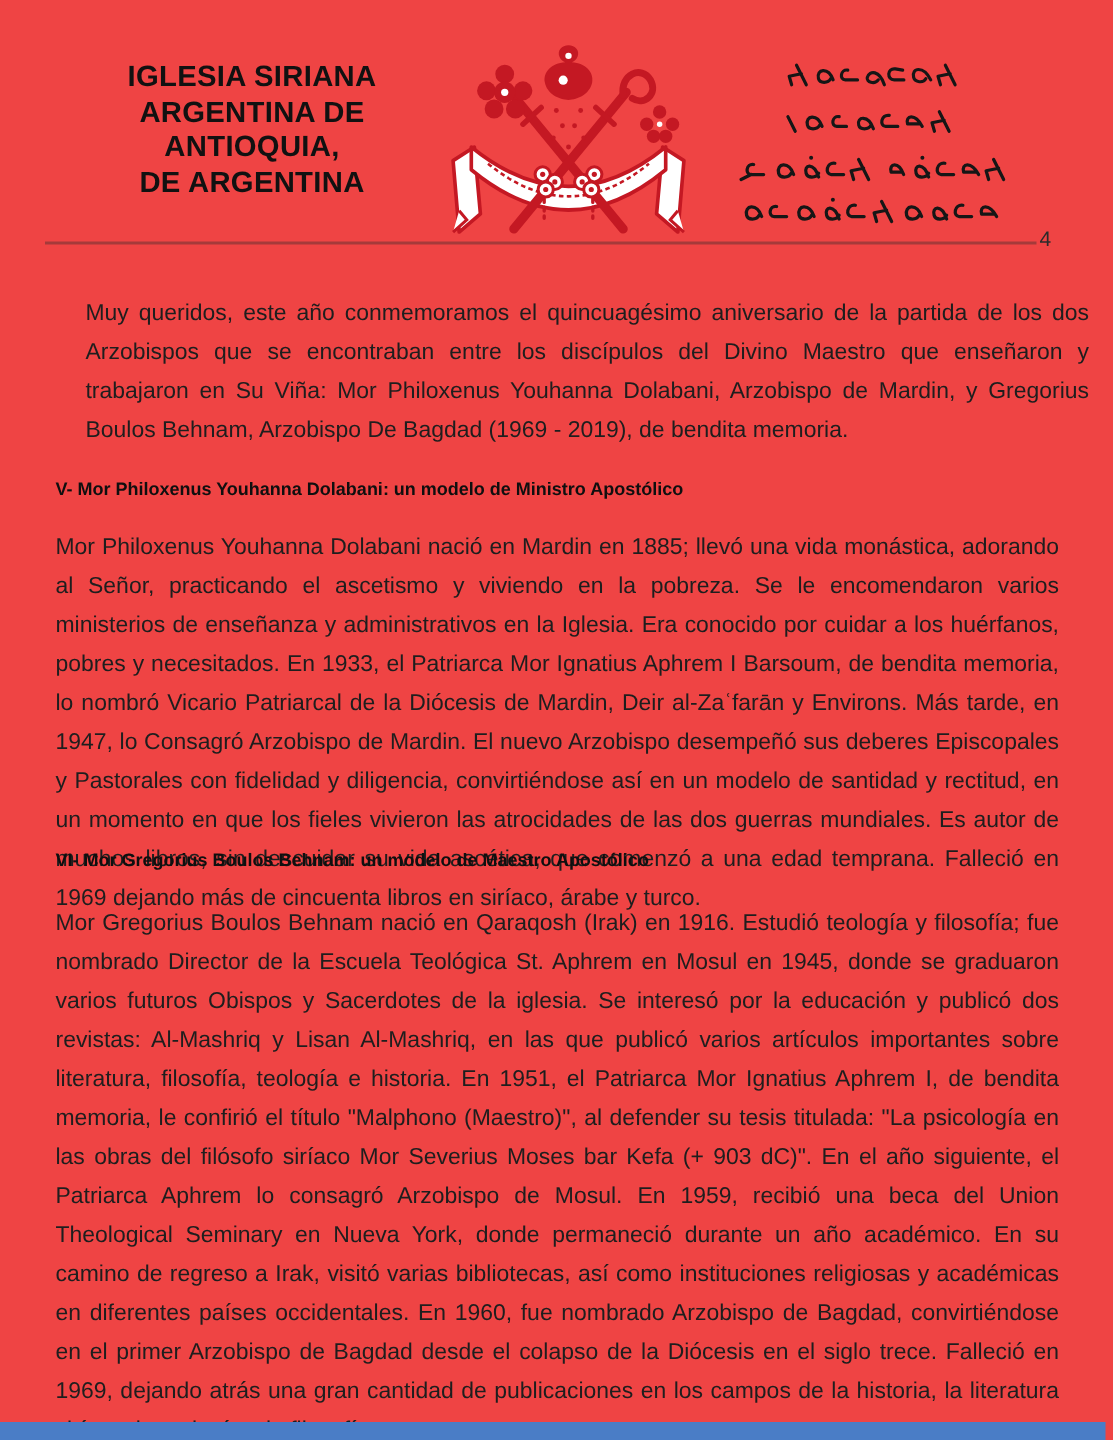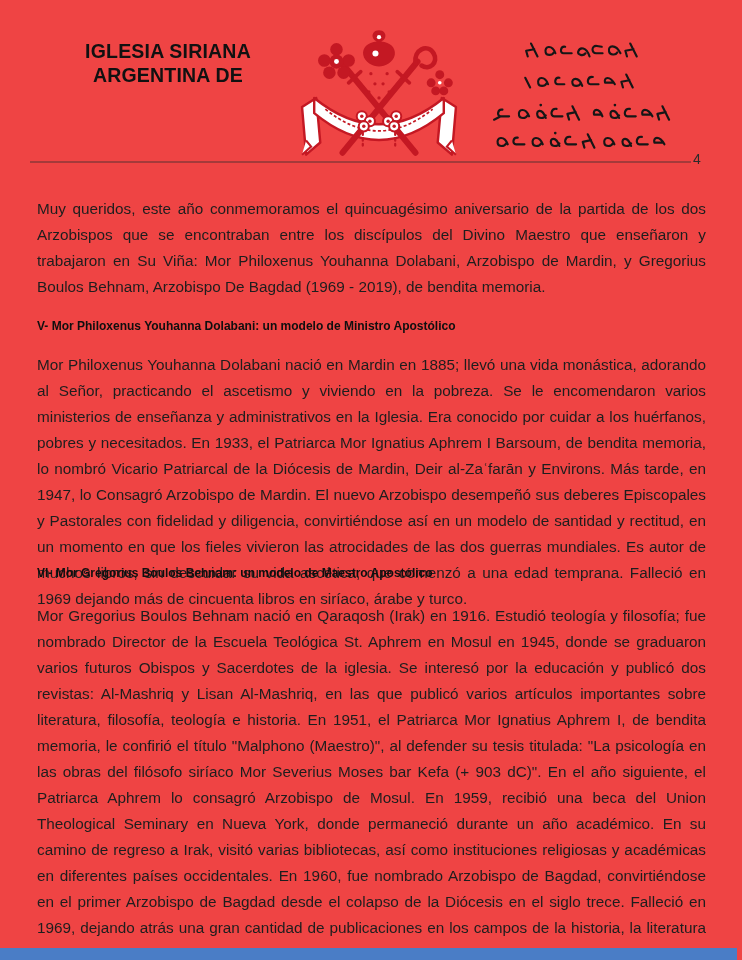--- a/index.html
+++ b/index.html
@@ -18,39 +18,41 @@
   .syr-l3{margin-top:12px;}
   .syr-l4{margin-top:8px;}
 
   .head-rule{position:absolute;left:30px;top:161px;width:661px;height:2px;background:#a53a3a;}
   .page-number{position:absolute;left:693px;top:151px;font-size:14px;color:#2b2b2b;}
 
   
   .para{position:absolute;left:37px;width:669px;font-size:15.3px;line-height:26px;
         text-align:justify;color:#1e1e1e;}
   .heading{position:absolute;left:37px;width:669px;font-size:12px;font-weight:700;color:#0f0f0f;}
-  .p1{top:181px;}
+  .p1{top:181px;margin-left:20px;}
   .h1{top:309px;}
   .p2{top:337px;}
   .h2{top:556px;}
   .p3{top:588px;}
 
   
   .bottom-bar{position:absolute;left:0;top:948px;width:737px;height:12px;background:#4a7dc6;}
 
   svg{display:block;}
 </style>
 </head>
 <body>
 
 <div class="page">
 
   <div class="org-name">
     <div>IGLESIA SIRIANA</div>
     <div>ARGENTINA DE</div>
+    <div>ANTIOQUIA,</div>
+    <div>DE ARGENTINA</div>
   </div>
 
   <div class="emblem">
     <svg viewBox="0 0 160 142" width="162" height="146">
 
       <path d="M18 70 L4 79 L8 126 L22 114 Z" fill="#ffffff" stroke="#c41823" stroke-width="2.4" stroke-linejoin="round"></path>
       <path d="M142 70 L156 79 L152 126 L138 114 Z" fill="#ffffff" stroke="#c41823" stroke-width="2.4" stroke-linejoin="round"></path>
       <path d="M4 126 L13 118 L8 112" fill="#ffffff" stroke="#c41823" stroke-width="2"></path>
       <path d="M156 126 L147 118 L152 112" fill="#ffffff" stroke="#c41823" stroke-width="2"></path>
 

